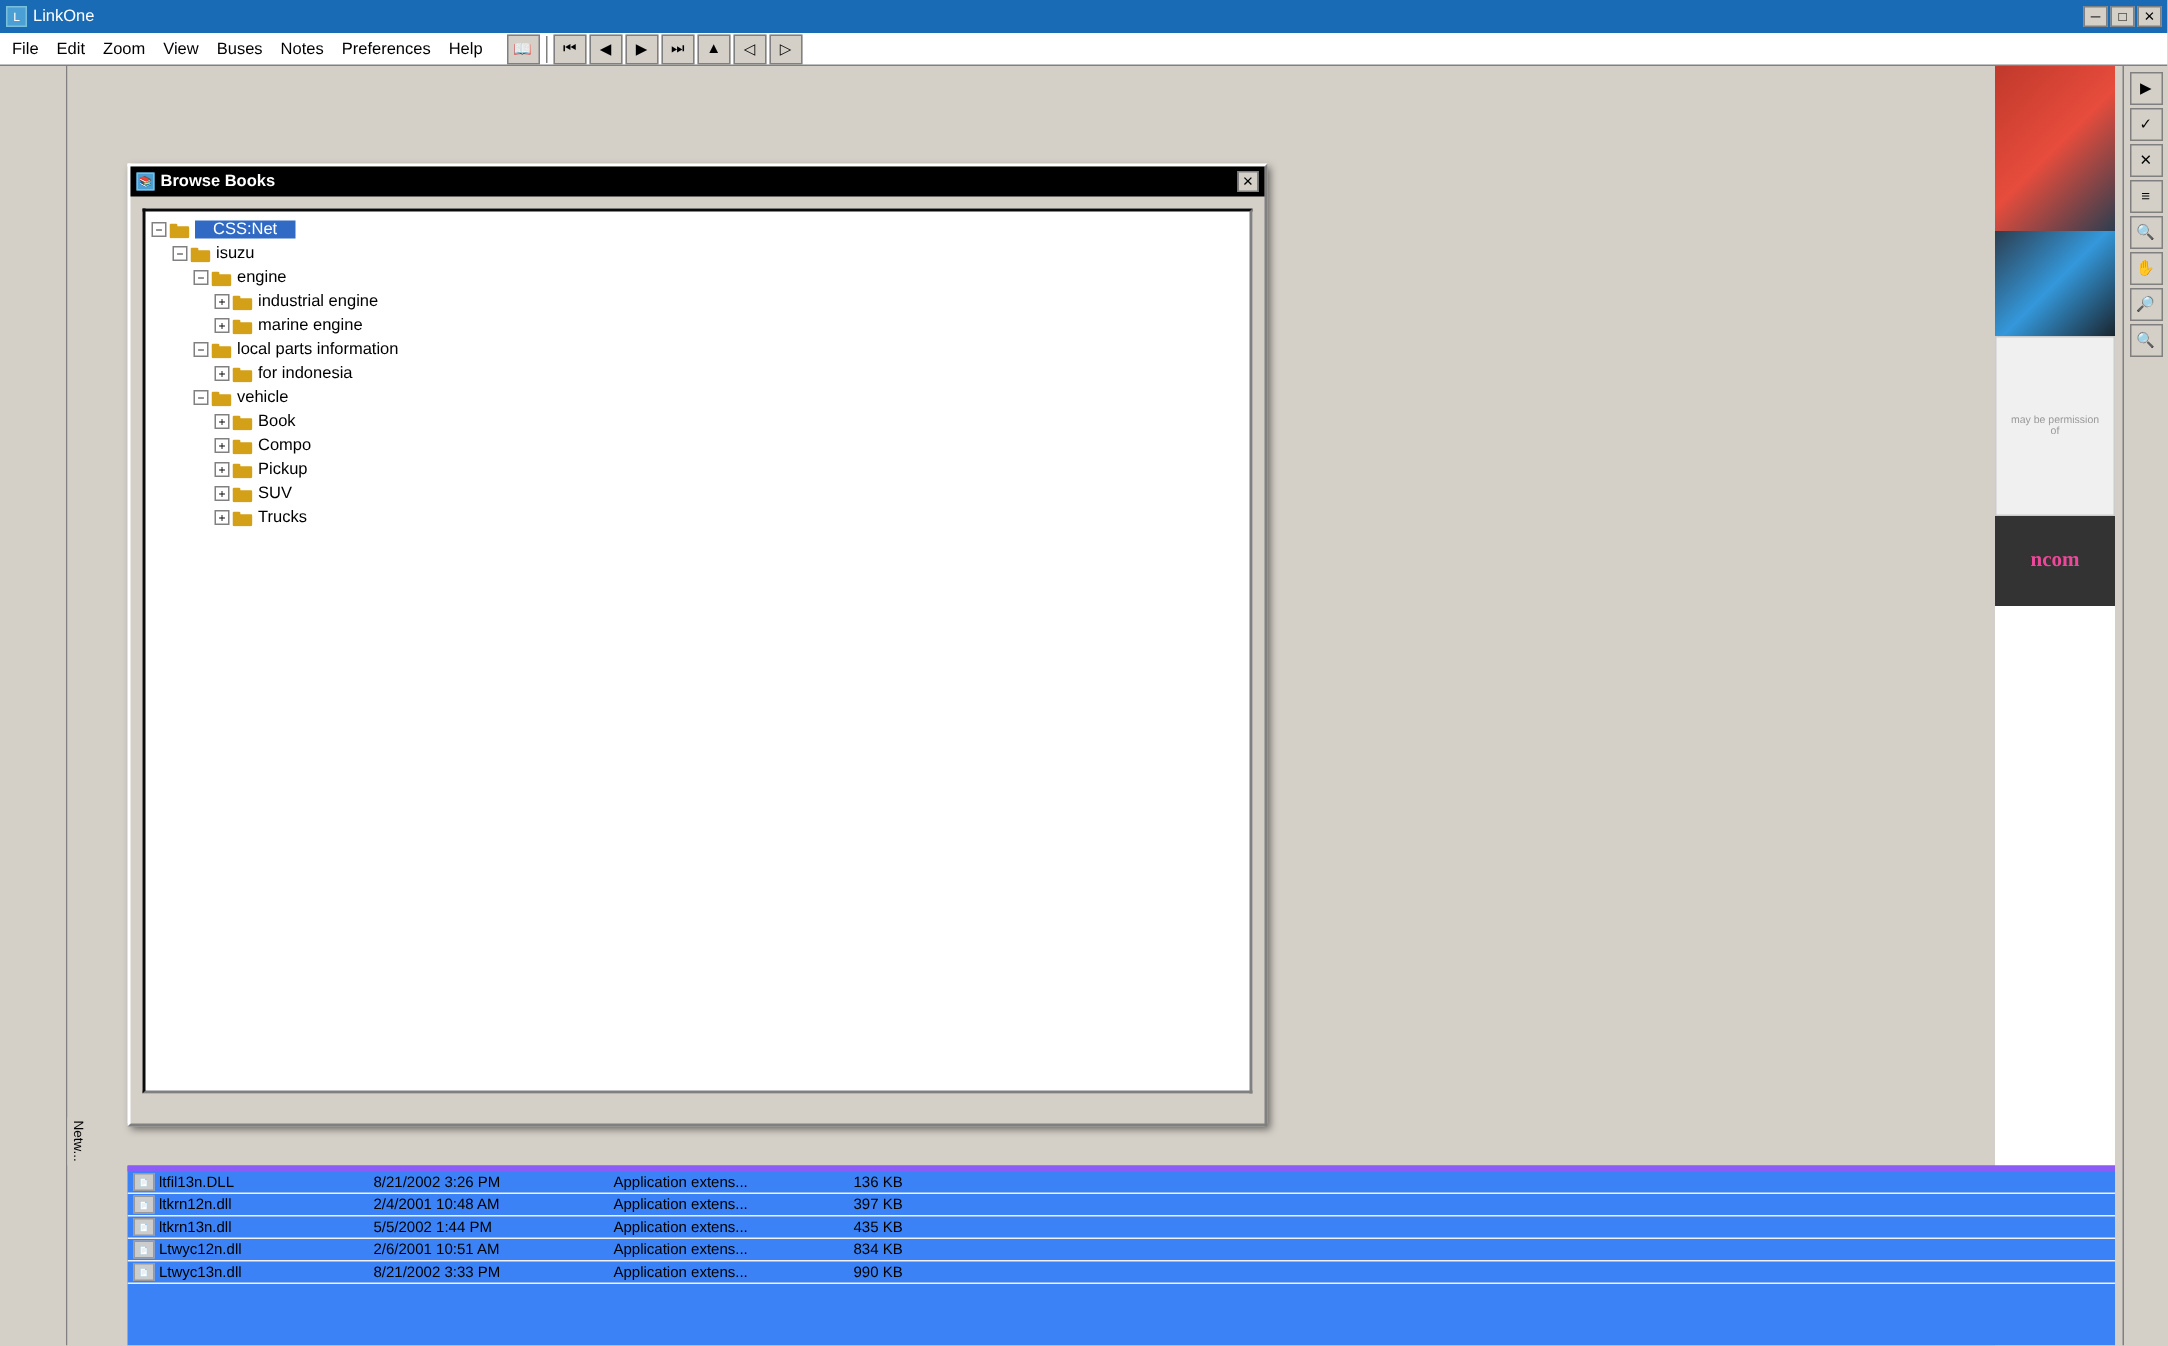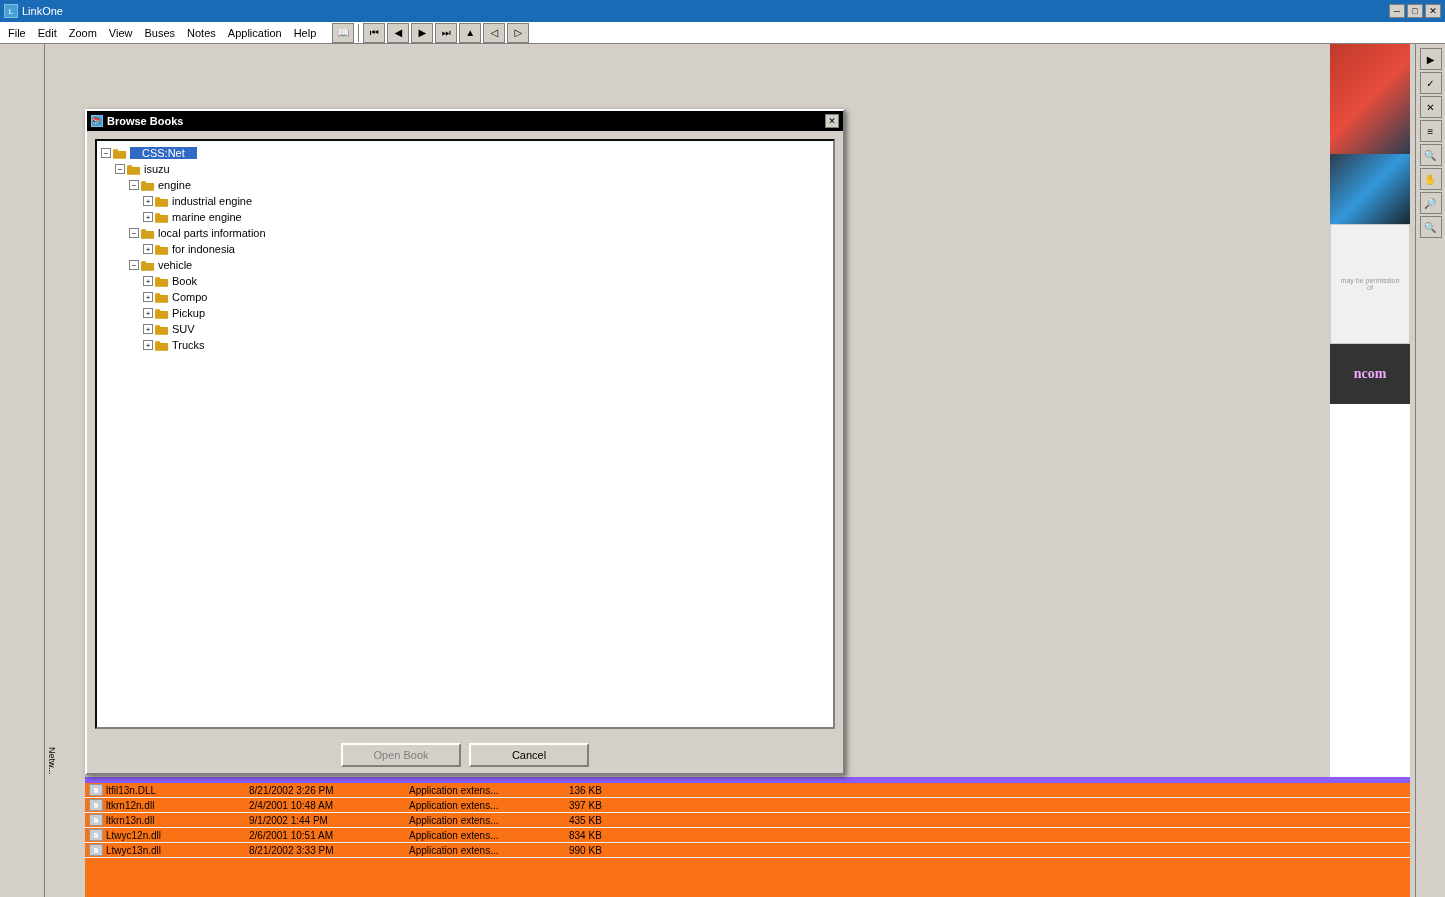--- a/index.html
+++ b/index.html
@@ -178,32 +178,32 @@
       text-align: center;
     }
     .img-brand {
       height: 60px;
       background: #333;
       display: flex;
       align-items: center;
       justify-content: center;
       font-size: 14px;
       font-weight: bold;
-      color: #f0abfc;
+      color: #ec4899;
       font-family: serif;
     }
 
     
     .bottom-list {
       position: absolute;
       bottom: 0;
       left: 40px;
       right: 35px;
-      background: #f97316;
-      border-top: 6px solid #8b5cf6;
+      background: #3b82f6;
+      border-top: 4px solid #8b5cf6;
       height: 120px;
       overflow: hidden;
     }
     .file-row {
       display: grid;
       grid-template-columns: 160px 160px 160px 80px;
       font-size: 10px;
       padding: 1px 4px;
       border-bottom: 1px solid #f0f0f0;
       align-items: center;
@@ -407,21 +407,21 @@
     </div>
   </div>
 
   <div class="menu-bar">
     <div class="menu-item">File</div>
     <div class="menu-item">Edit</div>
     <div class="menu-item">Zoom</div>
     <div class="menu-item">View</div>
     <div class="menu-item">Buses</div>
     <div class="menu-item">Notes</div>
-    <div class="menu-item">Application</div>
+    <div class="menu-item">Preferences</div>
     <div class="menu-item">Help</div>
     <div class="toolbar-area">
       <div class="toolbar-btn">📖</div>
       <div class="toolbar-separator"></div>
       <div class="toolbar-btn">⏮</div>
       <div class="toolbar-btn">◀</div>
       <div class="toolbar-btn">▶</div>
       <div class="toolbar-btn">⏭</div>
       <div class="toolbar-btn">▲</div>
       <div class="toolbar-btn">◁</div>
@@ -476,21 +476,21 @@
           </span>
           <span>2/4/2001 10:48 AM</span>
           <span>Application extens...</span>
           <span>397 KB</span>
         </div>
         <div class="file-row">
           <span class="file-icon">
             <div class="dll-icon">📄</div>
             <span>ltkrn13n.dll</span>
           </span>
-          <span>9/1/2002 1:44 PM</span>
+          <span>5/5/2002 1:44 PM</span>
           <span>Application extens...</span>
           <span>435 KB</span>
         </div>
         <div class="file-row">
           <span class="file-icon">
             <div class="dll-icon">📄</div>
             <span>Ltwyc12n.dll</span>
           </span>
           <span>2/6/2001 10:51 AM</span>
           <span>Application extens...</span>
@@ -637,23 +637,19 @@
                   <rect x="0" y="3" width="15" height="9" fill="#d4a017" rx="1"></rect>
                   <rect x="0" y="1" width="6" height="3" fill="#d4a017" rx="1"></rect>
                 </svg>
                 <span class="tree-label">Trucks</span>
               </div>
 
             </div>
           </div>
 
           <div class="dialog-footer">
-            <div class="footer-buttons">
-              <button class="dialog-btn disabled">Open Book</button>
-              <button class="dialog-btn">Cancel</button>
-            </div>
           </div>
         </div>
       </div>
 
     </div>
   </div>
 </div>
 
 </body></html>

